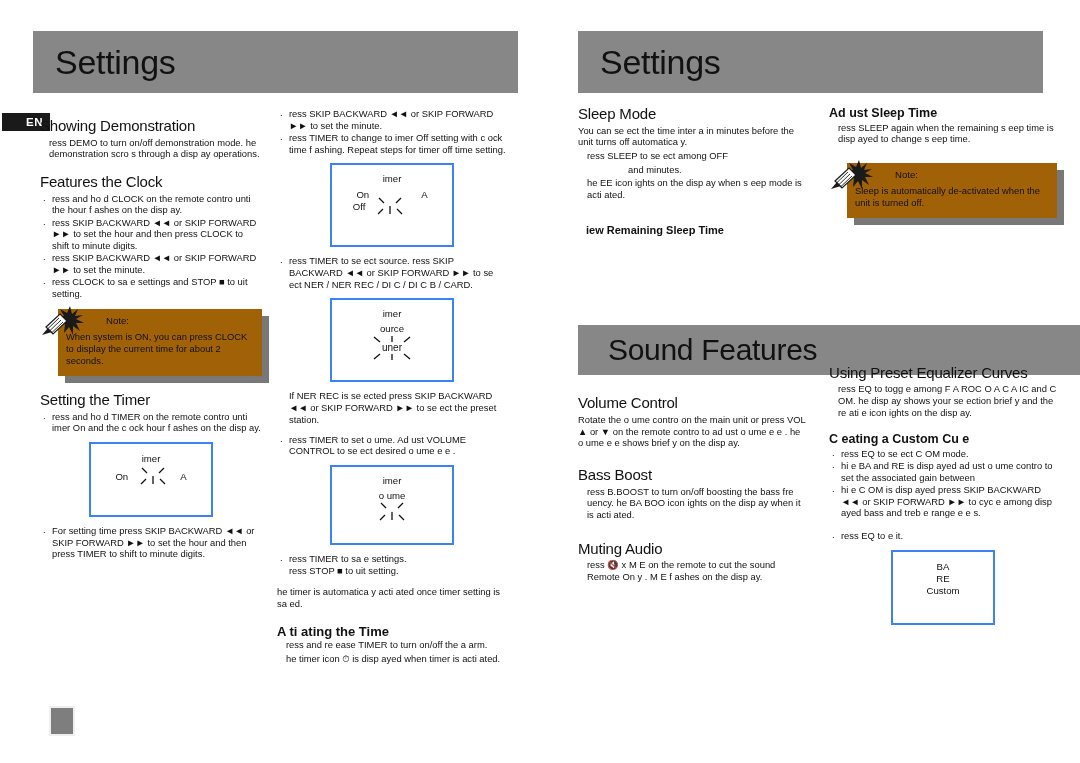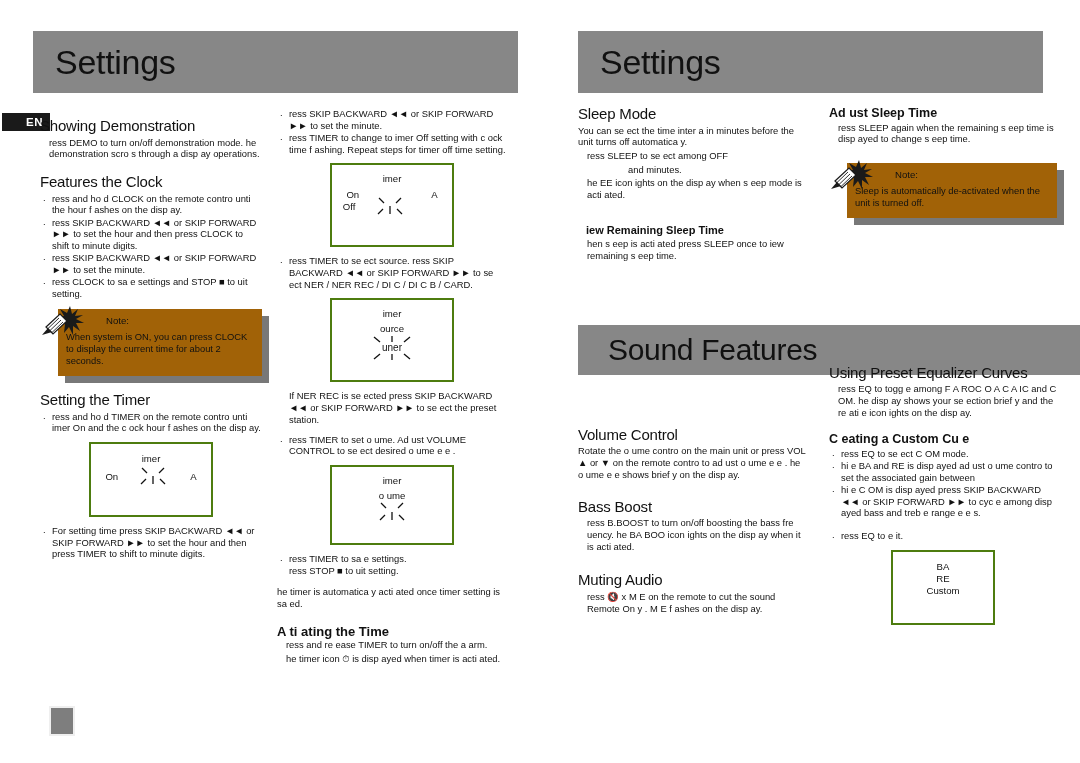--- a/index.html
+++ b/index.html
@@ -146,39 +146,39 @@
     position: absolute;
     left: 0px;
     top: -4px;
     width: 46px;
     height: 34px;
     z-index: 3;
   }
 
   
   .lcd {
-    border: 2px solid #4d7c0f;
+    border: 2px solid #3b82f6;
     background: #fff;
     margin: 6px auto 8px auto;
     position: relative;
     text-align: center;
     font-size: 9.6px;
     line-height: 12px;
     color: #111;
   }
   .lcd-line { display: block; }
   .lcd svg { display: block; margin: 0 auto; }
 
   .lcd-timer-on    { width: 120px; height: 62px; padding-top: 9px; }
   .lcd-timer-onoff { width: 120px; height: 72px; padding-top: 8px; }
   .lcd-source      { width: 120px; height: 72px; padding-top: 8px; }
   .lcd-volume      { width: 120px; height: 68px; padding-top: 8px; }
   .lcd-eq          { width: 100px; height: 62px; padding-top: 9px; }
 
-  .lcd-row { display: flex; justify-content: center; align-items: center; gap: 16px; }
+  .lcd-row { display: flex; justify-content: center; align-items: center; gap: 6px; }
   .lcd-left  { font-size: 9.6px; }
   .lcd-right { font-size: 9.6px; }
 
   
   .flash {
     display: inline-block;
     width: 40px;
     height: 24px;
     position: relative;
     vertical-align: middle;
@@ -370,21 +370,20 @@
 
   <div class="col" id="col-3" style="left:38px;">
 
     <h2 class="sect">Sleep Mode</h2>
     <p class="body nogap">You can se ect the time inter a  in minutes before the unit turns off automatica  y.</p>
     <p class="body nogap indent">ress SLEEP to se ect among OFF</p>
     <p class="body nogap" style="padding-left:50px;">and      minutes.</p>
     <p class="body indent">he   EE  icon  ights on the disp ay when s eep mode is acti ated.</p>
 
     <h3 class="sub" style="margin-top:24px;padding-left:8px;">iew Remaining Sleep Time</h3>
-    <p class="body indent">hen s eep is acti ated  press SLEEP once to  iew remaining s eep time.</p>
 
     <div style="height:159px;"></div>
 
     <h2 class="sect">Volume Control</h2>
     <p class="body">Rotate the  o ume contro  on the main unit or press VOL ▲ or ▼  on the remote contro  to ad ust  o ume  e e .  he  o ume  e e  shows brief y on the disp ay.</p>
 
     <h2 class="sect" style="margin-top:20px;">Bass Boost</h2>
     <p class="body indent">ress B.BOOST  to turn on/off boosting the bass fre uency.  he BA    BOO   icon  ights on the disp ay when it is acti ated.</p>
 
     <h2 class="sect" style="margin-top:22px;">Muting Audio</h2>

